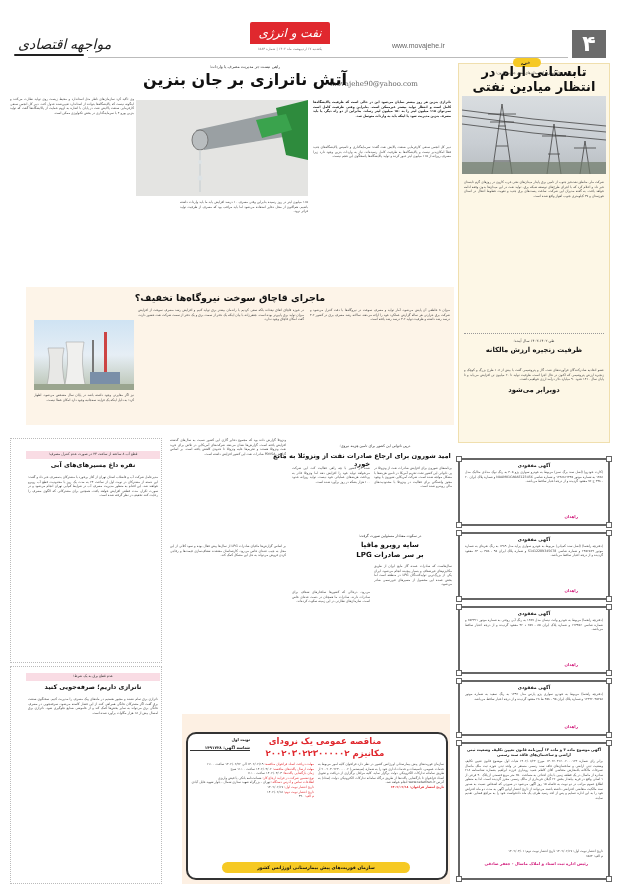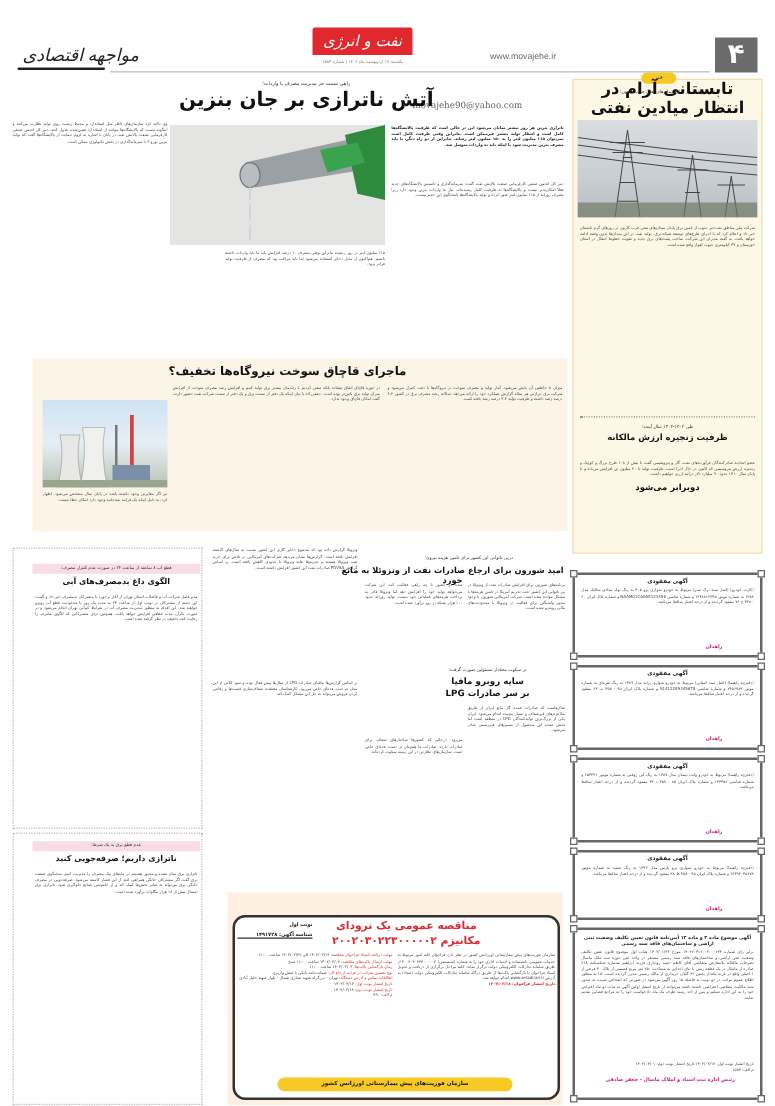--- a/index.html
+++ b/index.html
@@ -176,21 +176,21 @@
 <div id="lpg-kicker" class="abs">در سکوت معنادار مسئولین صورت گرفت؛</div>
 <div id="lpg-title1" class="abs">سایه روبرو مافیا</div>
 <div id="lpg-title2" class="abs">بر سر صادرات LPG</div>
 <div id="lpg-col1" class="abs txt">سال‌هاست که صادرات عمده گاز مایع ایران از طریق مکانیزم‌های غیرشفاف و بسیار پیچیده انجام می‌شود. ایران یکی از بزرگ‌ترین تولیدکنندگان LPG در منطقه است اما بخش عمده این محصول از مسیرهای غیررسمی صادر می‌شود.</div>
 <div id="lpg-col2" class="abs txt" style="top:590px;height:122px">می‌رود. درحالی که کشورها ساختارهای شفاف برای صادرات دارند، صادرات ما همچنان در دست عده‌ای خاص است. سازمان‌های نظارتی در این زمینه سکوت کرده‌اند.</div>
 <div id="lpg-col3" class="abs txt">بر اساس گزارش‌ها مافیای صادرات LPG از سال‌ها پیش فعال بوده و سود کلانی از این محل به جیب عده‌ای خاص می‌رود. کارشناسان معتقدند شفاف‌سازی قیمت‌ها و رقابتی کردن فروش می‌تواند به حل این مشکل کمک کند.</div>
 
 <div id="water-box" class="abs"></div>
 <div id="water-kicker-bg" class="abs"></div>
 <div id="water-kicker" class="abs">قطع آب ۸ ساعته از ساعت ۲۴ در صورت عدم کنترل مصرف؛</div>
-<div id="water-title" class="abs">الگوی داغ بدمصرف‌های آبی</div>
+<div id="water-title" class="abs">نقره داغ مسیرهای‌های آبی</div>
 <div id="water-text" class="abs txt">مدیرعامل شرکت آب و فاضلاب استان تهران از آغاز برخورد با مشترکان بدمصرف خبر داد و گفت: این دسته از مشترکان در نوبت اول از ساعت ۲۴ به مدت یک روز با محدودیت قطع آب روبرو خواهند شد. این اقدام به منظور مدیریت مصرف آب در شرایط کم‌آبی تهران انجام می‌شود و در صورت تکرار، مدت قطعی افزایش خواهد یافت. همچنین برای مشترکانی که الگوی مصرف را رعایت کنند تخفیف در نظر گرفته شده است.</div>
 
 <div id="power-box" class="abs"></div>
 <div id="power-kicker-bg" class="abs"></div>
 <div id="power-kicker" class="abs">عدم قطع برق به یک شرط؛</div>
 <div id="power-title" class="abs">ناترازی داریم؛ صرفه‌جویی کنید</div>
 <div id="power-text" class="abs txt">ناترازی برق تمام نشده و مجبور هستیم در ماه‌های پیک مصرف را مدیریت کنیم. سخنگوی صنعت برق گفت اگر مشترکان خانگی همراهی کنند از این فشار کاسته می‌شود. صرفه‌جویی در مصرف خانگی برق می‌تواند به سایر بخش‌ها کمک کند و از خاموشی صنایع جلوگیری شود. ناترازی برق امسال بیش از ۱۸ هزار مگاوات برآورد شده است.</div>
 
 <div id="tender-outer" class="abs"></div>
 <div id="tender-box" class="abs"></div>

